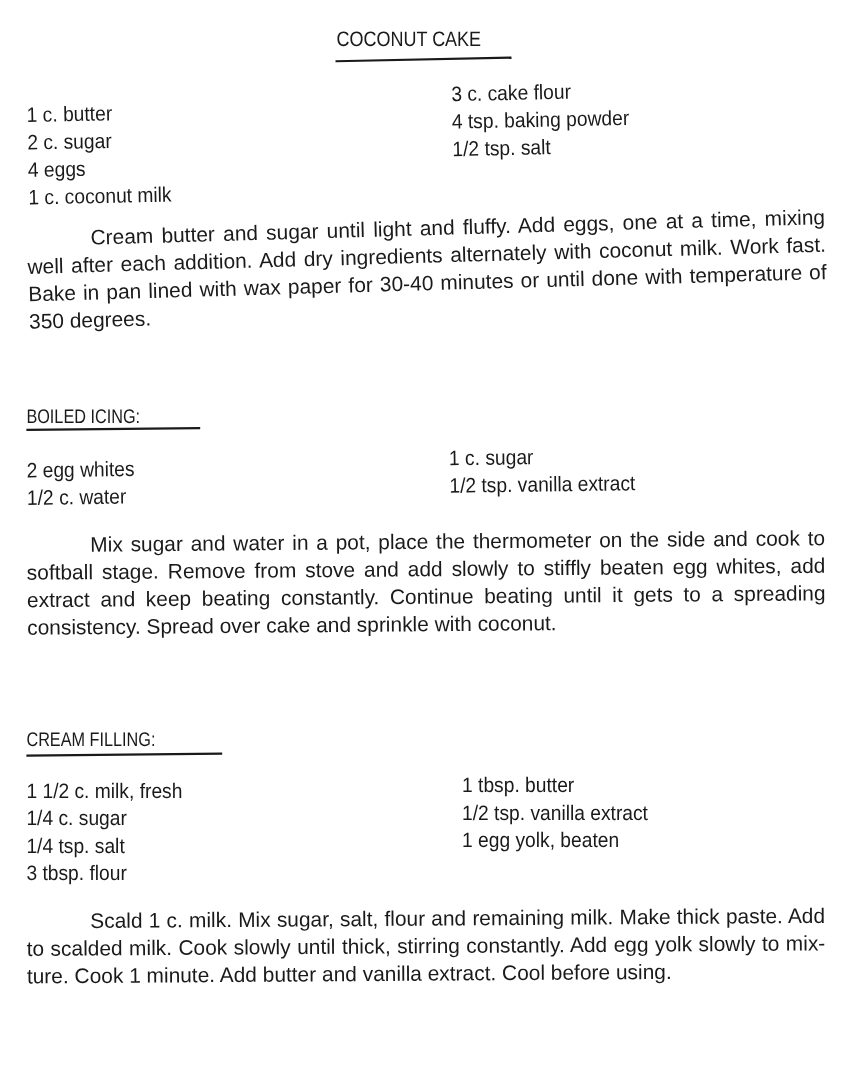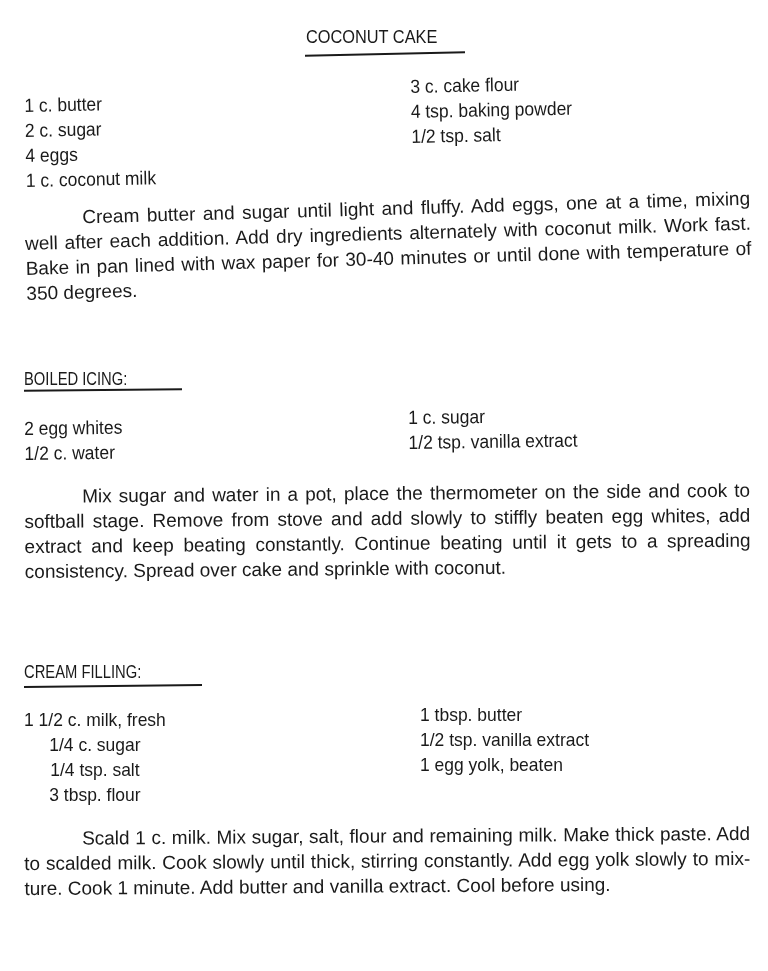--- a/index.html
+++ b/index.html
@@ -64,21 +64,21 @@
   <div class="col" style="left:408px; top:405px; transform:rotate(-0.8deg); transform-origin:left top;">
     <div>1 c. sugar</div>
     <div>1/2 tsp. vanilla extract</div>
   </div>
 
   <div class="para p2">Mix sugar and water in a pot, place the thermometer on the side and cook to softball stage. Remove from stove and add slowly to stiffly beaten egg whites, add extract and keep beating constantly. Continue beating until it gets to a spreading consistency. Spread over cake and sprinkle with coconut.</div>
 
   <div class="heading" style="top:662px;">CREAM FILLING:</div>
   <div class="heading-rule" style="left:24px; top:685px; width:178px;"></div>
 
-  <div class="col" style="left:24px; top:707px;text-align:center;">
+  <div class="col" style="left:24px; top:707px;">
     <div>1 1/2 c. milk, fresh</div>
     <div>1/4 c. sugar</div>
     <div>1/4 tsp. salt</div>
     <div>3 tbsp. flour</div>
   </div>
   <div class="col" style="left:420px; top:702px;">
     <div>1 tbsp. butter</div>
     <div>1/2 tsp. vanilla extract</div>
     <div>1 egg yolk, beaten</div>
   </div>

